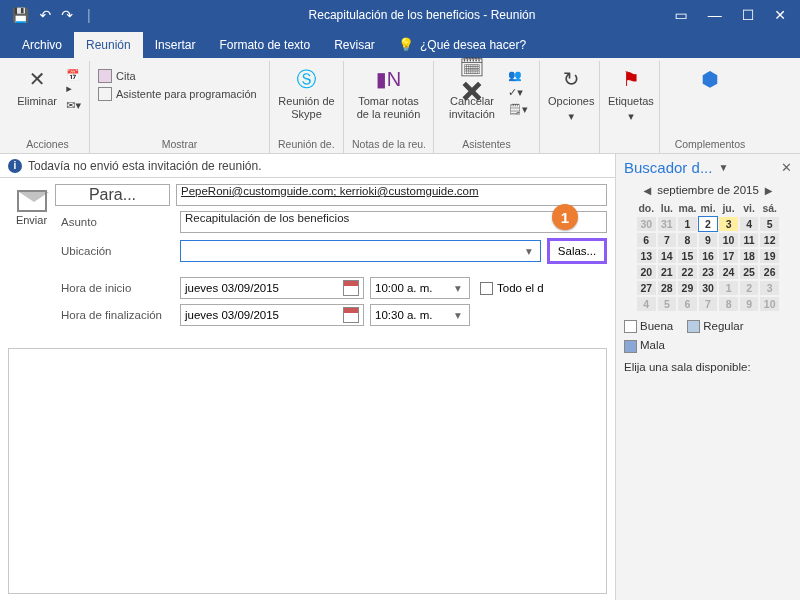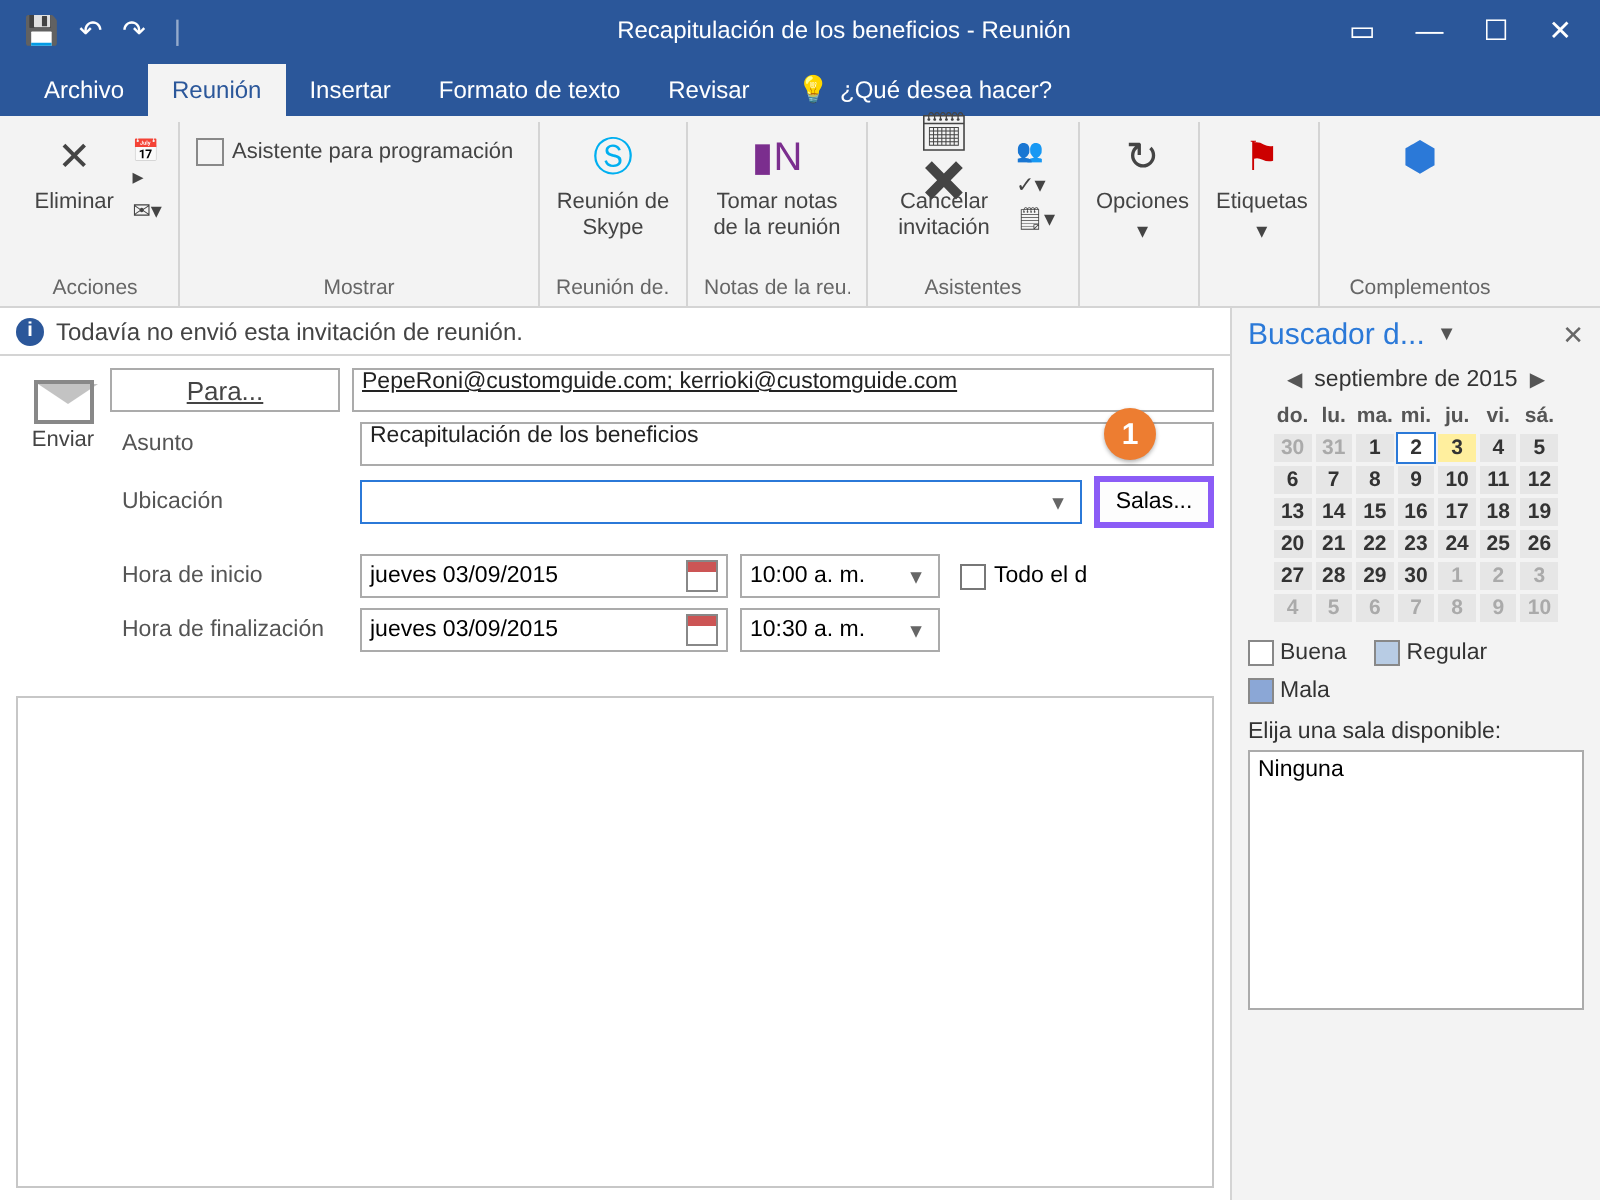--- a/index.html
+++ b/index.html
@@ -24,21 +24,21 @@
   .stack{display:flex;flex-direction:column;gap:4px;font-size:11px;color:#444;padding-top:4px;}
   .stackrow{display:flex;align-items:center;gap:4px;}
   .sq{width:14px;height:14px;border:1px solid #888;display:inline-block;}
   .infobar{height:24px;display:flex;align-items:center;gap:6px;padding:0 8px;border-bottom:1px solid #d4d4d4;font-size:12px;color:#444;}
   .info-ic{width:14px;height:14px;border-radius:50%;background:#2b579a;color:#fff;font-size:10px;display:flex;align-items:center;justify-content:center;font-weight:bold;}
   .content{position:absolute;top:178px;left:0;right:185px;bottom:0;padding:6px 8px;}
   .formrow{display:flex;align-items:center;margin-bottom:5px;}
   .sendcell{width:47px;text-align:center;font-size:11px;color:#444;}
   .sendcell .env{width:30px;height:22px;border:2px solid #888;margin:2px auto 2px;position:relative;}
   .sendcell .env:before{content:"";position:absolute;left:0;right:0;top:0;border-left:15px solid transparent;border-right:15px solid transparent;border-top:10px solid #888;opacity:.5;}
-  .lblbtn{border:1px solid #ababab;background:#fff;height:22px;min-width:115px;display:flex;align-items:center;justify-content:center;font-size:13px;color:#444;margin-right:6px;text-decoration:underline;}
+  .lblbtn{border:1px solid #ababab;background:#fff;height:22px;min-width:115px;display:flex;align-items:center;justify-content:center;font-size:16px;color:#444;margin-right:6px;}
   .lbl{width:125px;padding-left:6px;font-size:11.5px;color:#555;}
   .inp{flex:1;height:22px;border:1px solid #ababab;padding:0 4px;font-size:11.5px;color:#222;background:#fff;}
   .inp.blue{text-decoration:underline;color:#222;}
   .inp.sel{border:1px solid #2b79d8;background:#fff;}
   .roomsbtn{height:26px;width:60px;border:3px solid #8b5cf6;background:#fdfdfd;margin-left:6px;font-size:11.5px;display:flex;align-items:center;justify-content:center;}
   .small{height:22px;width:184px;border:1px solid #ababab;display:flex;align-items:center;padding:0 4px;font-size:11.5px;}
   .drop{width:14px;text-align:center;color:#666;}
   .cal-ic{width:16px;height:16px;background:#fff;border:1px solid #888;position:relative;margin-left:auto;}
   .cal-ic:before{content:"";position:absolute;top:0;left:0;right:0;height:5px;background:#c55;}
   .timef{width:100px;border:1px solid #ababab;height:22px;display:flex;align-items:center;padding:0 4px;font-size:11.5px;margin-left:6px;}
@@ -106,20 +106,24 @@
         <span>📅▸</span>
         <span>✉▾</span>
       </div>
     </div>
     <div class="group-label">Acciones</div>
   </div>
 
   <div class="group" style="width:180px">
     <div class="group-body">
       <div class="stack">
+        <div class="stackrow">
+          <span class="sq" style="background:#e8d3e8"></span>
+          <span>Cita</span>
+        </div>
         <div class="stackrow">
           <span class="sq"></span>
           <span>Asistente para programación</span>
         </div>
       </div>
     </div>
     <div class="group-label">Mostrar</div>
   </div>
 
   <div class="group" style="width:74px">
@@ -312,16 +316,13 @@
       <div class="d out">8</div>
       <div class="d out">9</div>
       <div class="d out">10</div>
   </div>
   <div class="legend">
     <span><span class="sw" style="background:#fff"></span><span>Buena</span></span>
     <span><span class="sw" style="background:#b8cce4"></span><span>Regular</span></span>
     <span><span class="sw" style="background:#8ba7d6"></span><span>Mala</span></span>
   </div>
   <div class="roomlbl">Elija una sala disponible:</div>
-  <div class="roomlist">
-    <div>Ninguna</div>
-  </div>
 </div>
 
 </body></html>

